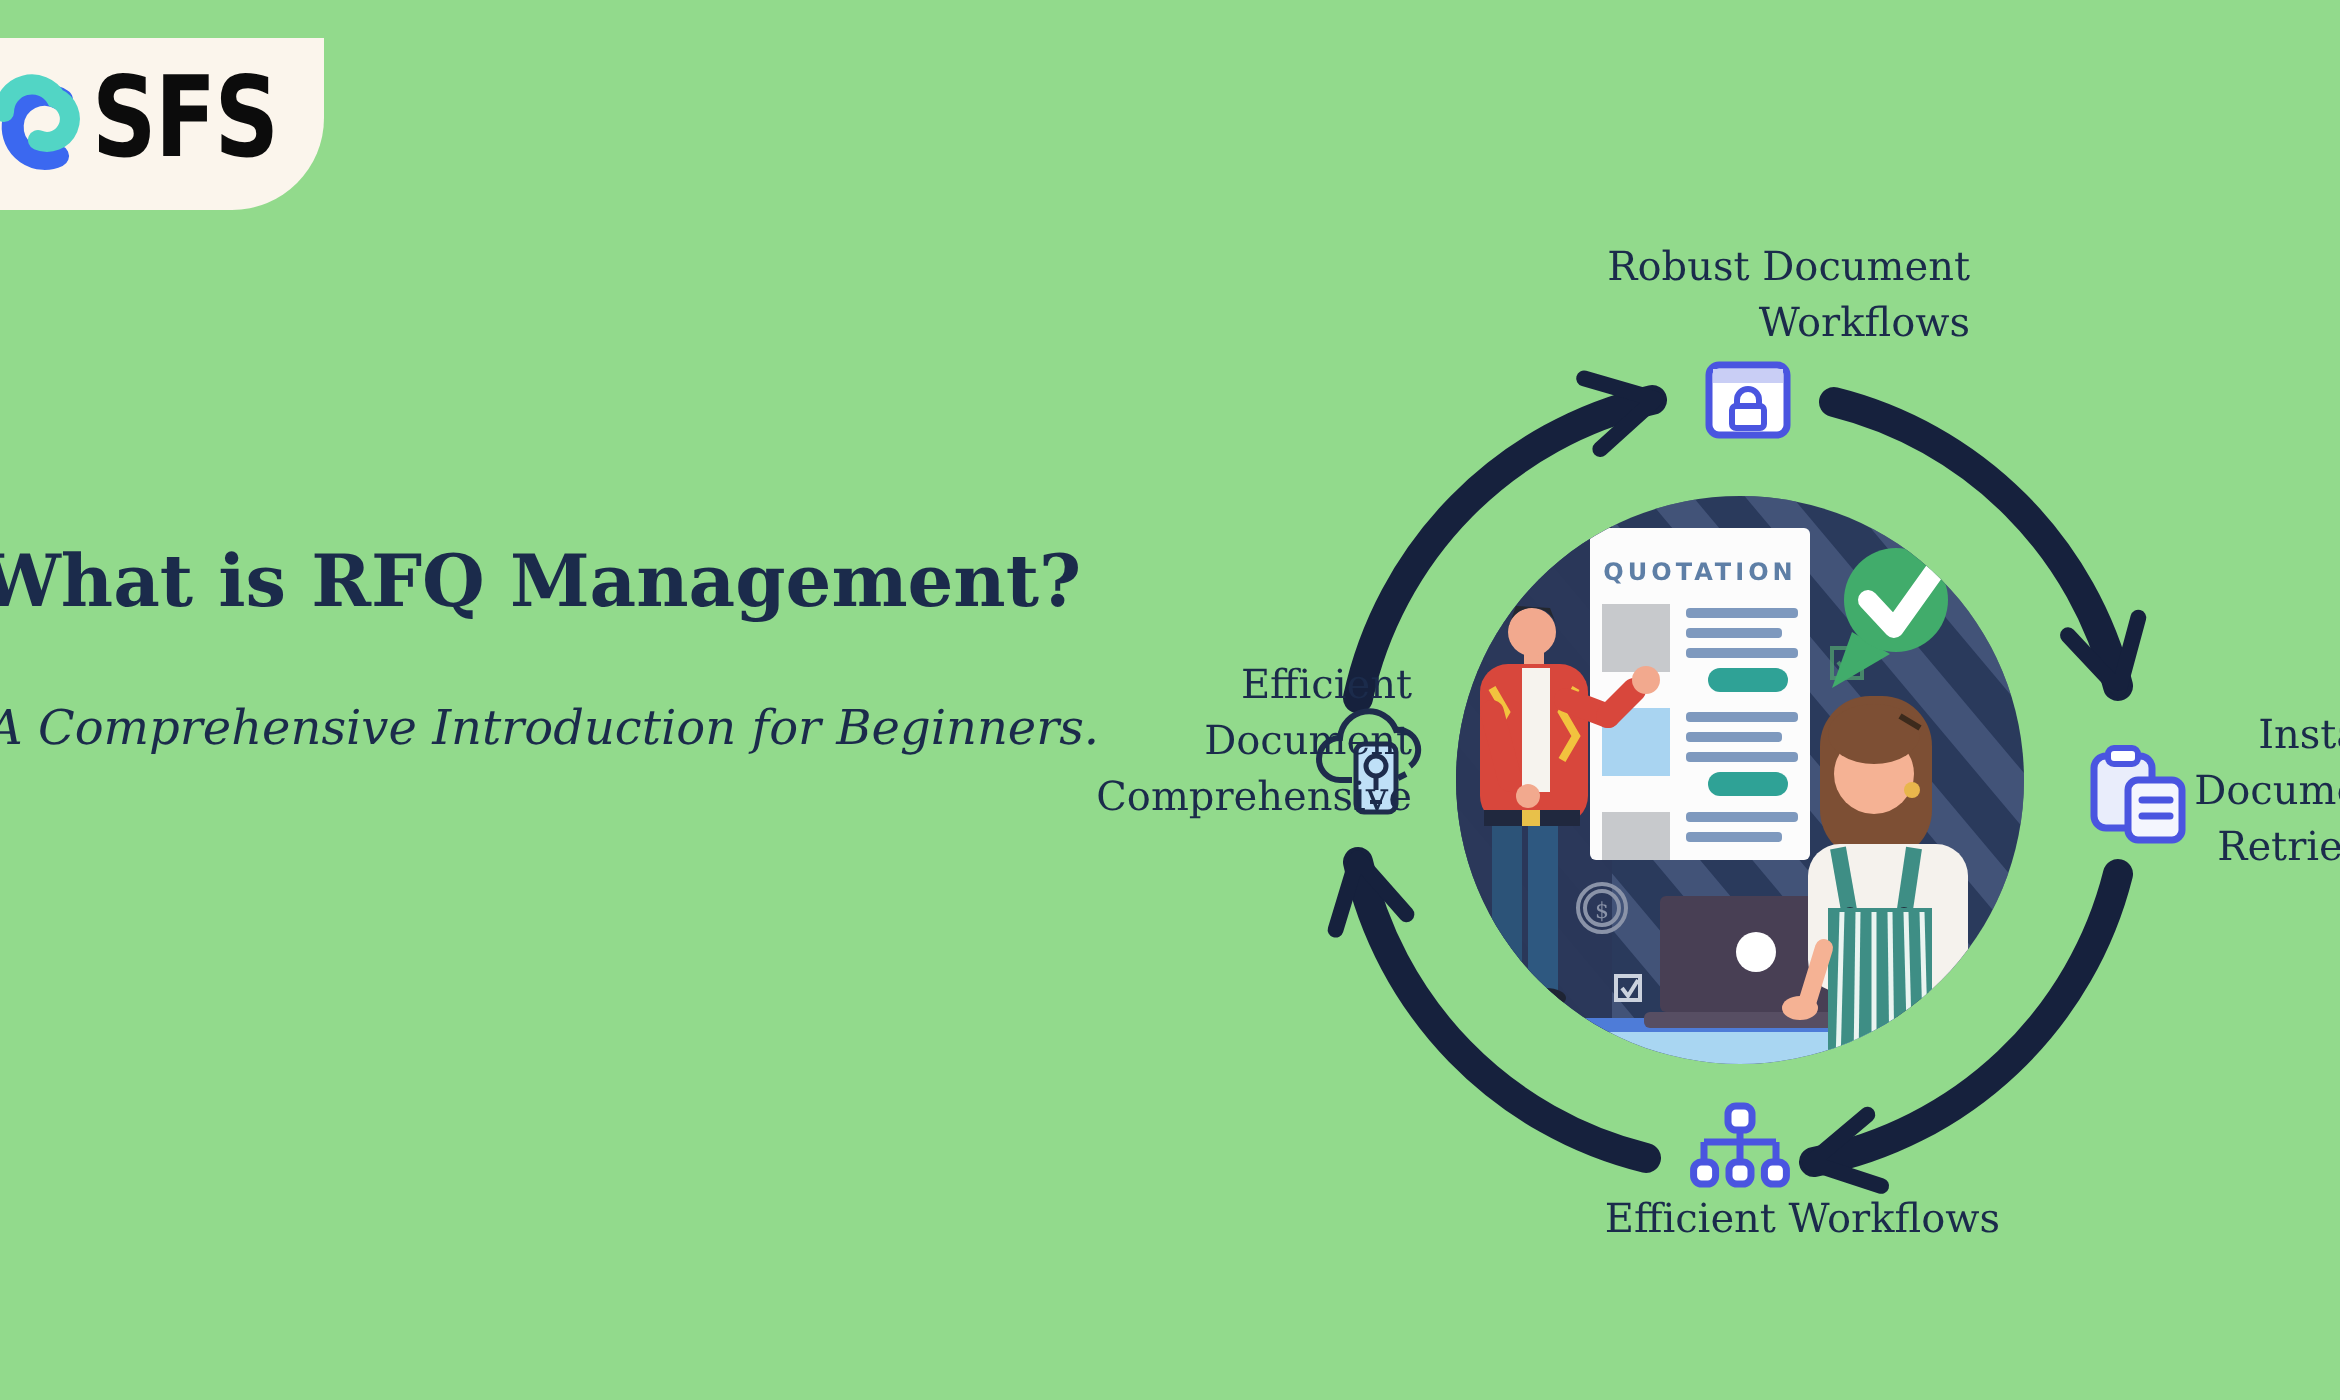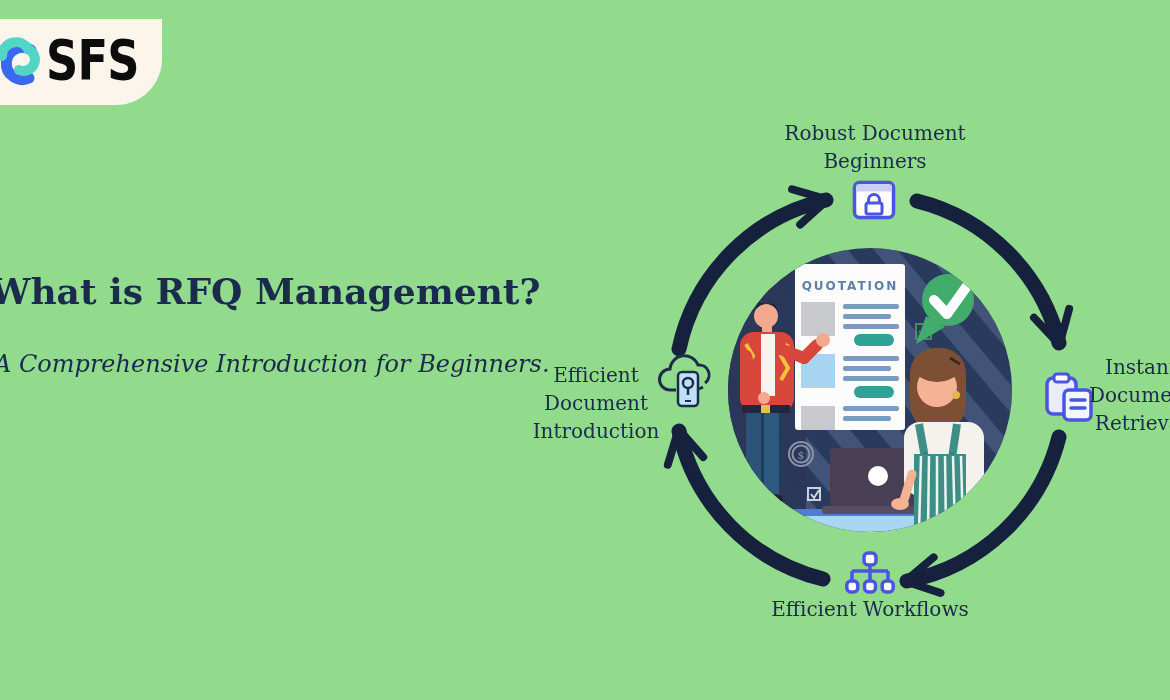--- a/index.html
+++ b/index.html
@@ -24,26 +24,26 @@
   
   .hero-title{
     position:absolute; left:-10px; top:270px;
     font-size:36px; font-weight:bold; white-space:nowrap;
   }
   .hero-subtitle{
     position:absolute; left:-6px; top:350px;
     font-size:24px; font-style:italic; white-space:nowrap;
   }
   
-  .step-label{ position:absolute; text-align:center; font-size:20px; line-height:28px; }
+  .step-label{ position:absolute; text-align:right; font-size:20px; line-height:28px; }
   .step-label span{ display:block; white-space:nowrap; }
   .label-top   { left:765px;  top:119px; width:220px; }
   .label-right { left:1081px; top:353px; width:120px; }
   .label-bottom{ left:740px;  top:595px; width:260px; }
-  .label-left  { left:486px;  top:361px; width:220px; }
+  .label-left  { left:486px;  top:328px; width:220px; }
   .abs{ position:absolute; }
 </style>
 </head>
 <body>
 
 <div class="canvas">
 
   <div class="logo-badge">
     <svg class="logo-mark" width="46" height="56" viewBox="0 0 46 56">
       <path d="M35 16 A 16 16 0 1 0 33 44" fill="none" stroke="#3B68F0" stroke-width="11" stroke-linecap="round"></path>
@@ -225,29 +225,29 @@
   <svg class="abs" style="left:656px;top:350px" width="62" height="64" viewBox="0 0 62 64">
     <path d="M14 40 a10.5 10.5 0 0 1 0 -21 a14.5 14.5 0 0 1 28 -4 a10 10 0 0 1 7 18 M14 40 h6 M47 37 l-4 2" fill="none" stroke="#1E2C4C" stroke-width="3"></path>
     <rect x="22" y="22" width="20" height="34" rx="4" fill="#BFE0F7" stroke="#1E2C4C" stroke-width="2.5"></rect>
     <circle cx="32" cy="33" r="5" fill="none" stroke="#1E2C4C" stroke-width="2.5"></circle>
     <line x1="32" y1="38" x2="32" y2="45" stroke="#1E2C4C" stroke-width="2.5"></line>
     <line x1="29" y1="51" x2="35" y2="51" stroke="#1E2C4C" stroke-width="2"></line>
   </svg>
 
   <div class="step-label label-top">
     <span>Robust Document</span>
-    <span>Beginners</span>
+    <span>Workflows</span>
   </div>
   <div class="step-label label-right">
     <span>Instant</span>
     <span>Document</span>
     <span>Retrieval</span>
   </div>
   <div class="step-label label-bottom">
     <span>Efficient Workflows</span>
   </div>
   <div class="step-label label-left">
     <span>Efficient</span>
     <span>Document</span>
-    <span>Introduction</span>
+    <span>Comprehensive</span>
   </div>
 
 </div>
 
 </body></html>

